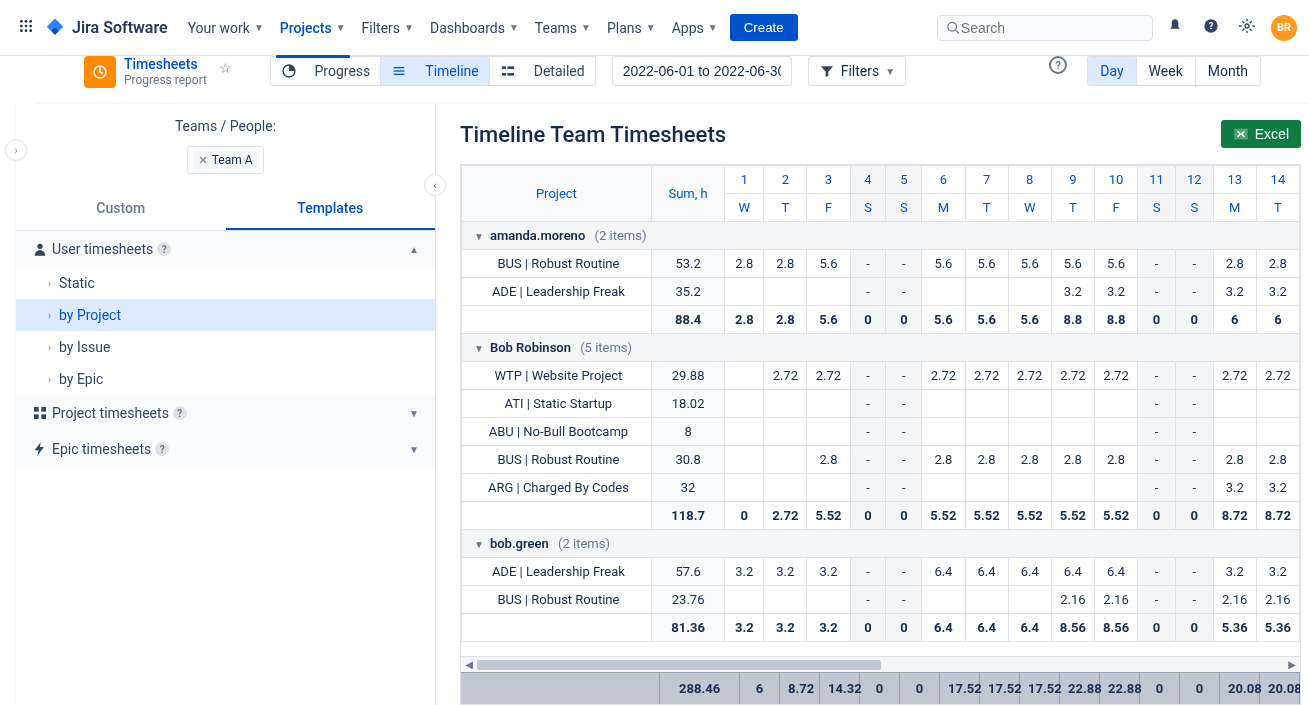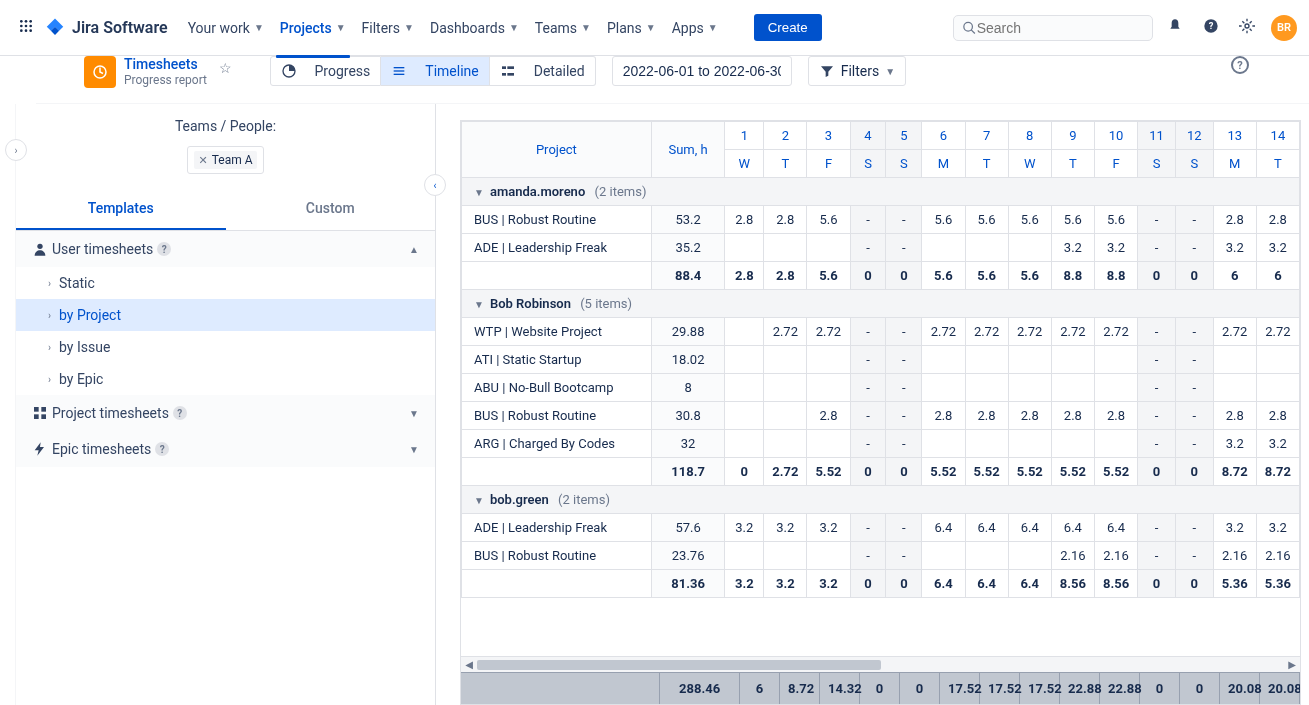--- a/index.html
+++ b/index.html
@@ -7,23 +7,23 @@
 
 
 .topnav { display: flex; align-items: center; height: 56px; padding: 0 12px; border-bottom: 1px solid #dfe1e6; gap: 4px; }
 .app-switcher { padding: 6px; cursor: pointer; }
 .logo { display: flex; align-items: center; gap: 6px; font-weight: 600; font-size: 16px; color: #253858; margin-right: 8px; }
 .logo svg { width: 22px; height: 22px; }
 .nav-item { padding: 8px 8px; color: #344563; cursor: pointer; display: flex; align-items: center; gap: 4px; font-size: 14px; position: relative; }
 .nav-item.active { color: #0052CC; font-weight:500;}
 .nav-item.active::after { content:""; position:absolute; bottom:-14px; left:4px; right:4px; height:3px; background:#0052CC; border-radius:1px;}
 .chev { font-size: 10px; color: #6B778C; }
-.create-btn { background: #0052CC; color: #fff; border: none; padding: 6px 14px; border-radius: 3px; font-weight: 500; margin-left: 24px; cursor: pointer; }
+.create-btn { background: #0052CC; color: #fff; border: none; padding: 6px 14px; border-radius: 3px; font-weight: 500; margin-left: 0; cursor: pointer; }
 .spacer { flex: 1; }
-.search-box { display: flex; align-items: center; border: 1px solid #dfe1e6; border-radius: 5px; padding: 4px 8px; width: 200px; color: #6B778C; background:#fafbfc;}
+.search-box { display: flex; align-items: center; border: 1px solid #dfe1e6; border-radius: 5px; padding: 4px 8px; width: 216px; color: #6B778C; background:#fafbfc;}
 .search-box input { border: none; outline: none; width: 100%; background:transparent; font-size:14px;}
 .topnav-icon { padding: 6px; cursor: pointer; color: #344563; margin-left:4px;}
 .avatar { width: 26px; height: 26px; border-radius: 50%; background: #FF991F; color: #fff; display: flex; align-items: center; justify-content: center; font-size: 11px; font-weight: 600; margin-left:6px;}
 
 
 .subheader { display: flex; align-items: flex-start; height: 48px; padding: 0 48px 0 48px; gap: 8px; border-bottom:1px solid #f4f5f7;margin-left:36px;}
 .report-icon { width: 32px; height: 32px; background: #FF8B00; border-radius: 4px; display:flex; align-items:center; justify-content:center; color:#fff;}
 .report-title { display:flex; flex-direction:column; line-height:1.2;}
 .report-title .t1 { font-weight:500; color:#0052CC; font-size:14px;}
 .report-title .t2 { font-size:12px; color:#6B778C;}
@@ -71,21 +71,21 @@
 
 .table-wrap{flex:1;overflow:hidden;position:relative;border:1px solid #dfe1e6;display:flex;flex-direction:column;}
 .table-scroll{overflow:auto;flex:1;}
 table{border-collapse:collapse;width:100%;font-size:13px;}
 th,td{border:1px solid #dfe1e6;padding:6px 8px;text-align:center;white-space:nowrap;}
 th{color:#0052CC;font-weight:400;background:#fff;}
 th.proj-h{width:200px;background:#fafbfc;}
 th.sum-h{width:80px;background:#fafbfc;}
 th.day-h{width:40px;}
 th.day-h.wk{background:#f4f5f7;}
-td.proj{text-align:left;padding-left:12px;}
+td.proj{text-align:center;padding-left:12px;}
 td.sum{background:#fafbfc;}
 td.day{width:40px;}
 td.day.wk{background:#f4f5f7;}
 tr.group-row td{background:#f4f5f7;text-align:left;padding:6px 12px;font-weight:600;}
 tr.group-row .items{font-weight:400;color:#6B778C;margin-left:6px;}
 tr.group-row .gchev{color:#6B778C;font-size:10px;margin-right:6px;}
 tr.total-row td{font-weight:700;}
 tr.total-row td.sum{background:#fafbfc;}
 .grand-total{display:flex;background:#c1c7d0;font-weight:700;font-size:13px;border-top:1px solid #97a0af;}
 .grand-total div{padding:8px;text-align:center;border-right:1px solid #97a0af;}
@@ -213,40 +213,45 @@
     </div>
   <input class="date-input" value="2022-06-01 to 2022-06-30" style="">
   <div class="filters-btn">
     <svg class="icon-svg" viewBox="0 0 24 24">
         <path d="M3 5h18l-7 8v6l-4 2v-8z" fill="#344563"></path>
       </svg>
     <span>Filters</span>
     <span class="chev">▼</span>
   </div>
   <div class="help-circ">?</div>
+  <div class="view-toggle" id="gran-toggle">
+      <div class="seg active">Day</div>
+      <div class="seg">Week</div>
+      <div class="seg">Month</div>
+    </div>
 </div>
 
 <div class="main">
   <div class="left-rail">
     <div class="expand">›</div>
   </div>
   <div class="sidebar">
     <div class="collapse-handle">‹</div>
     <div class="teams-row">
       <label>Teams / People:</label>
       <div class="tag-input">
         <div class="tag">
             <span class="x">✕</span>
             <span>Team A</span>
           </div>
       </div>
     </div>
     <div class="side-tabs" id="side-tabs">
+        <div class="side-tab">Custom</div>
         <div class="side-tab active">Templates</div>
-        <div class="side-tab">Custom</div>
       </div>
     <div class="section-header">
       <svg class="icon-svg" viewBox="0 0 24 24">
           <circle cx="12" cy="8" r="4"></circle>
           <path d="M4 22c0-5 4-8 8-8s8 3 8 8z"></path>
         </svg>
       <span>User timesheets</span>
       <span class="help">?</span>
       <span class="caret">▲</span>
     </div>
@@ -283,20 +288,30 @@
       <svg class="icon-svg" viewBox="0 0 24 24">
           <path d="M13 2L4 14h6l-2 8 10-13h-6z"></path>
         </svg>
       <span>Epic timesheets</span>
       <span class="help">?</span>
       <span class="caret">▼</span>
     </div>
   </div>
 
   <div class="content">
+    <div class="content-head">
+      <h2>Timeline Team Timesheets</h2>
+      <button class="excel-btn">
+        <svg width="16" height="16" viewBox="0 0 24 24">
+            <rect x="2" y="4" width="20" height="16" fill="#fff" opacity="0.3"></rect>
+            <path d="M7 8l4 4-4 4M17 8l-4 4 4 4" stroke="#fff" stroke-width="2" fill="none"></path>
+          </svg>
+        <span>Excel</span>
+      </button>
+    </div>
     <div class="table-wrap">
       <div class="table-scroll">
         <table id="ts-table">
             <thead>
               <tr>
                 <th class="proj-h" rowspan="2">Project</th>
                 <th class="sum-h" rowspan="2">Sum, h</th>
                 <th class="day-h">1</th>
                 <th class="day-h">2</th>
                 <th class="day-h">3</th>

